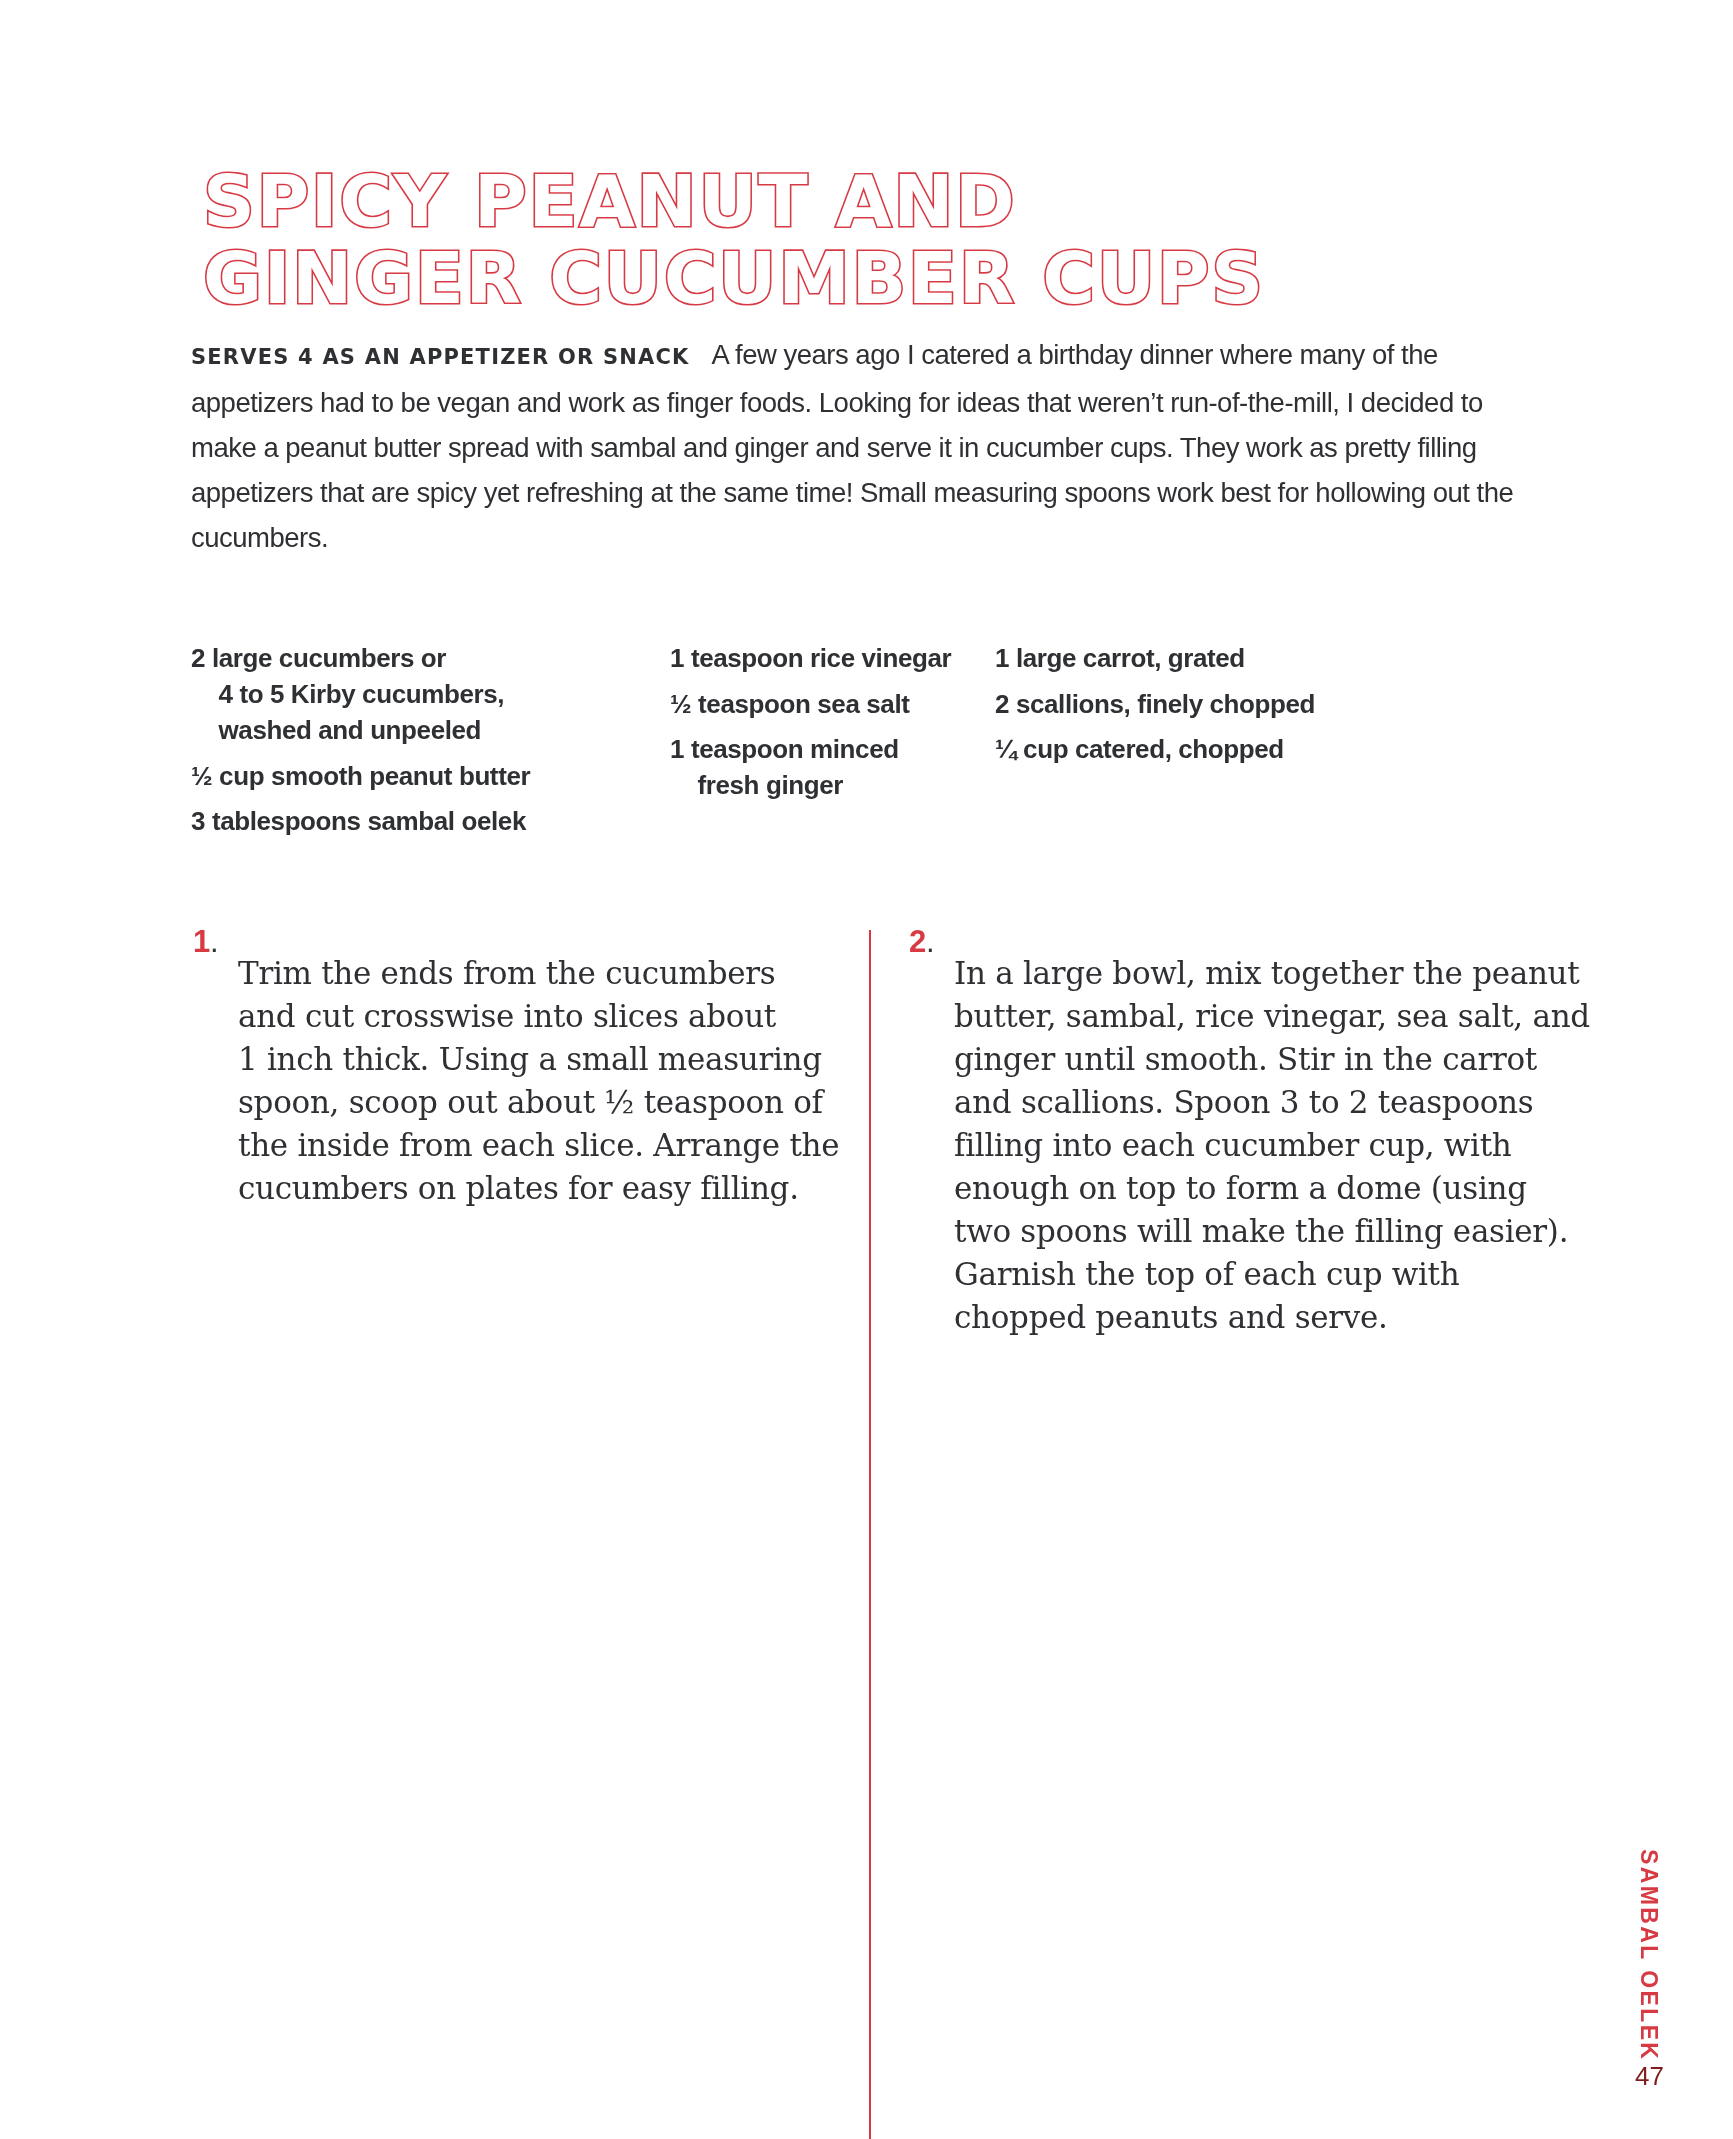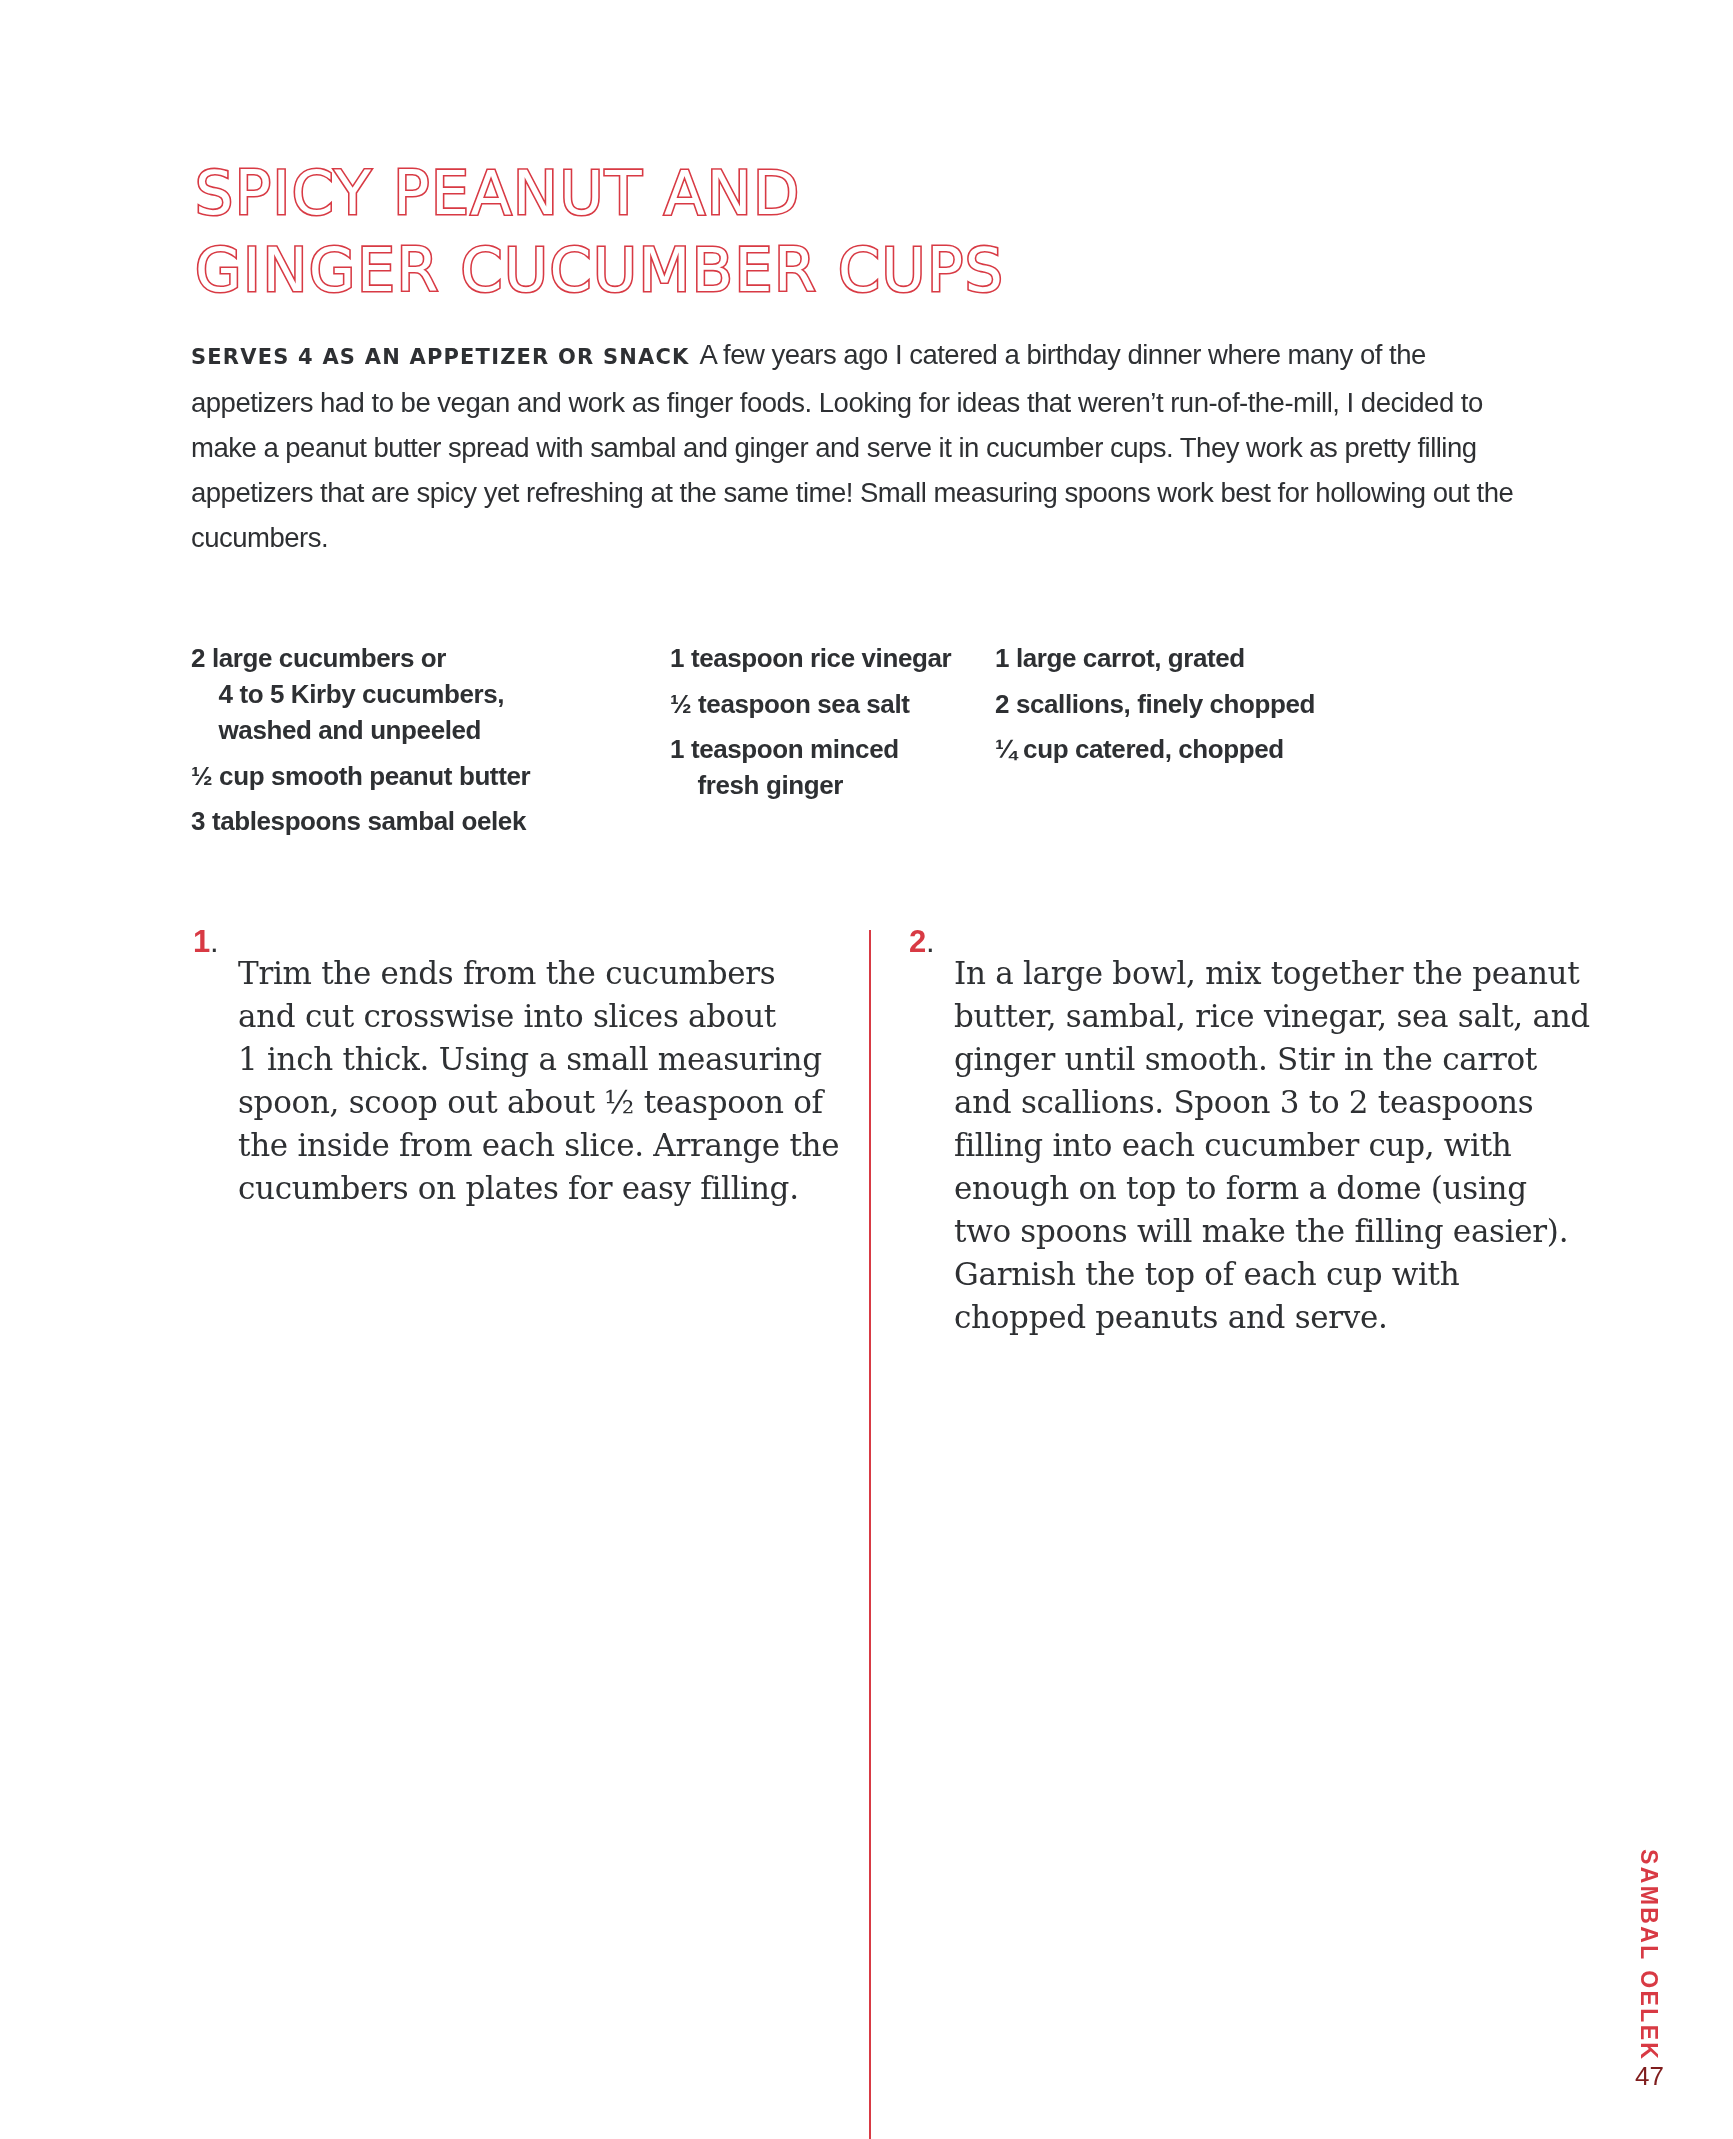--- a/index.html
+++ b/index.html
@@ -1,37 +1,37 @@
 <!DOCTYPE html>
 <html style="font-size:13px"><head>
 <meta charset="utf-8">
 <style>
   html, body { margin: 0; padding: 0; }
   body {
     width: 1734px; height: 2140px; position: relative; overflow: hidden;
     background: #ffffff; color: #2e3033;
   }
   .title {
-    position: absolute; left: 191px; top: 151px; margin: 4px;
-    font-family: "DejaVu Sans", sans-serif; font-weight: normal;
-    font-size: 60px; line-height: 77px; letter-spacing: 1.6px;
+    position: absolute; left: 191px; top: 151px; margin: 12px;
+    font-family: "DejaVu Sans", sans-serif; font-weight: bold;
+    font-size: 72px; line-height: 77px; letter-spacing: 1.6px;
     color: #ffffff;
     -webkit-text-stroke: 3.2px #d83a44;
     text-shadow: 0 0 0 #d83a44;
     paint-order: stroke fill;
   }
   .title span { display: block; white-space: nowrap; }
   .intro {
     position: absolute; left: 191px; top: 332px; width: 1345px;
     font-family: "Liberation Sans", sans-serif; font-size: 27.5px;
     line-height: 45px; color: #2e3033; margin: 0; letter-spacing: -0.5px;
   }
   .intro .serves {
     font-family: "DejaVu Sans", sans-serif; font-weight: bold;
-    font-size: 21px; letter-spacing: 1.2px; margin-right: 10px;
+    font-size: 21px; letter-spacing: 1.2px; margin-right: 22px;
   }
   .ingredients {
     position: absolute; top: 640px; left: 191px; width: 1361px;
     font-family: "Liberation Sans", sans-serif; font-weight: bold;
     font-size: 26px; line-height: 36px; color: #2e3033; letter-spacing: -0.4px;
   }
   .ing-col { position: absolute; top: 0; list-style: none; margin: 0; padding: 0; }
   .ing-col li { margin: 0 0 9.7px 0; }
   .ing-col .line { display: block; white-space: nowrap; }
   .ing-col .line.cont { padding-left: 27.5px; }

